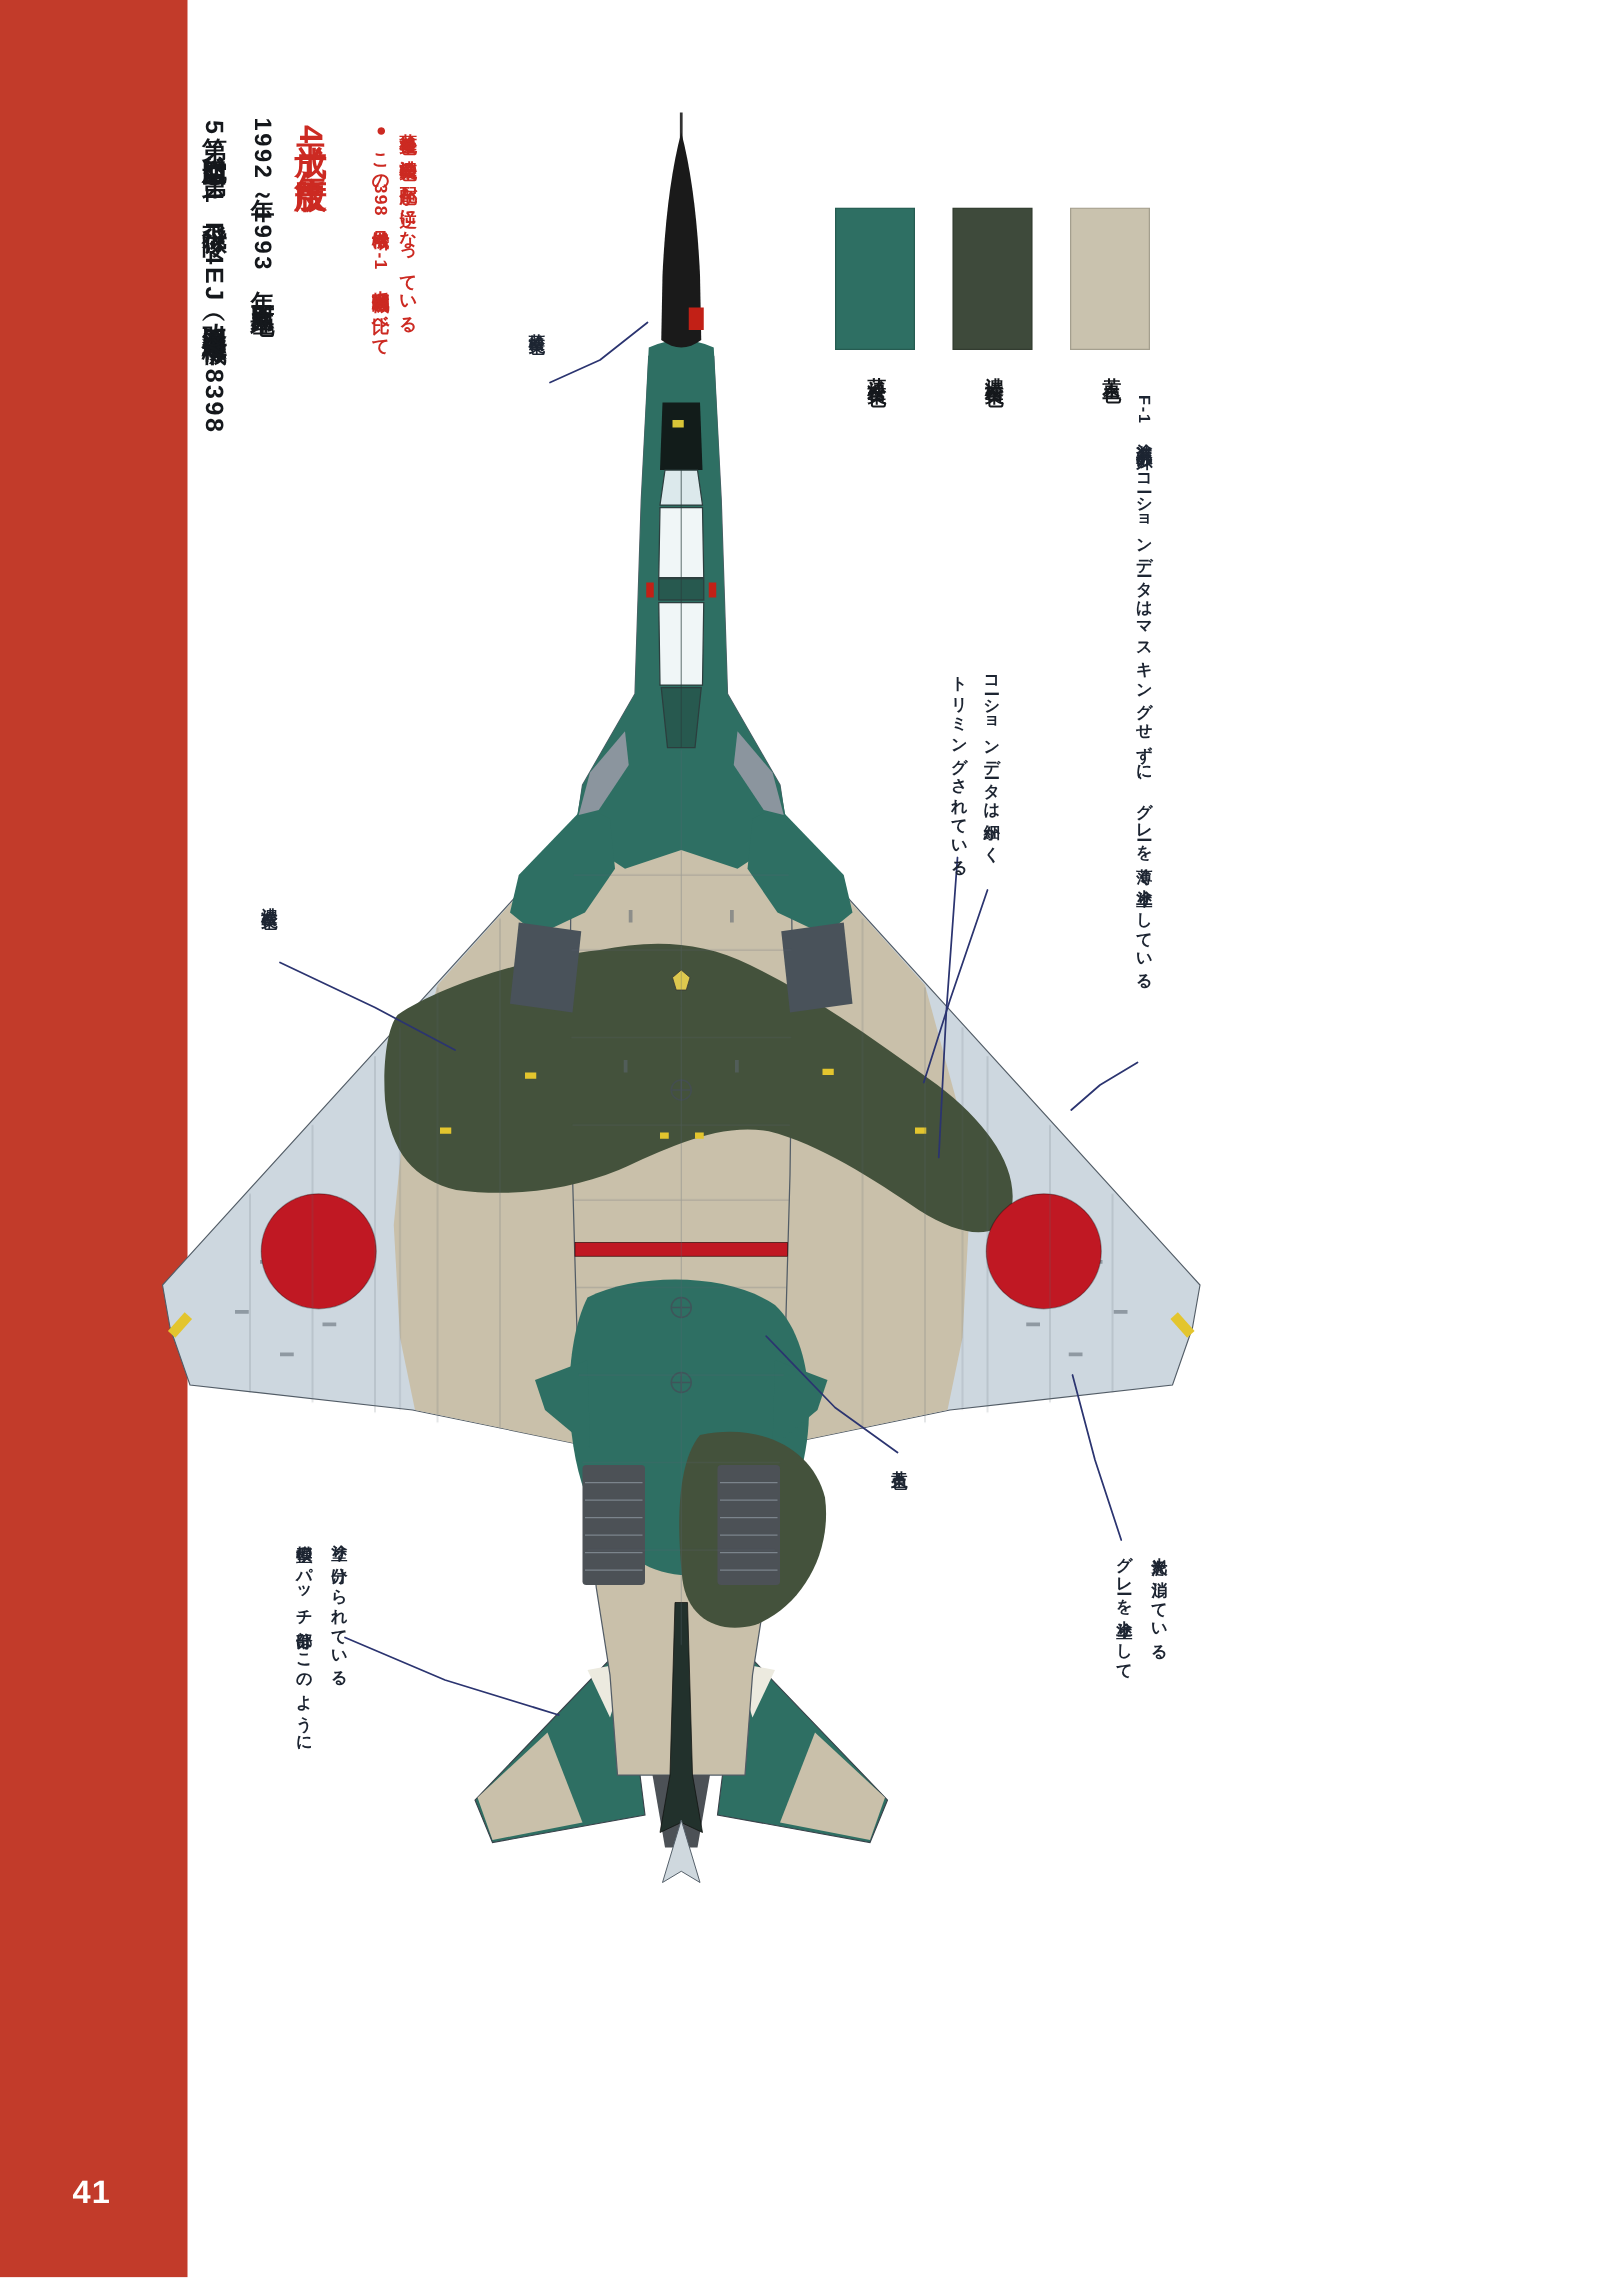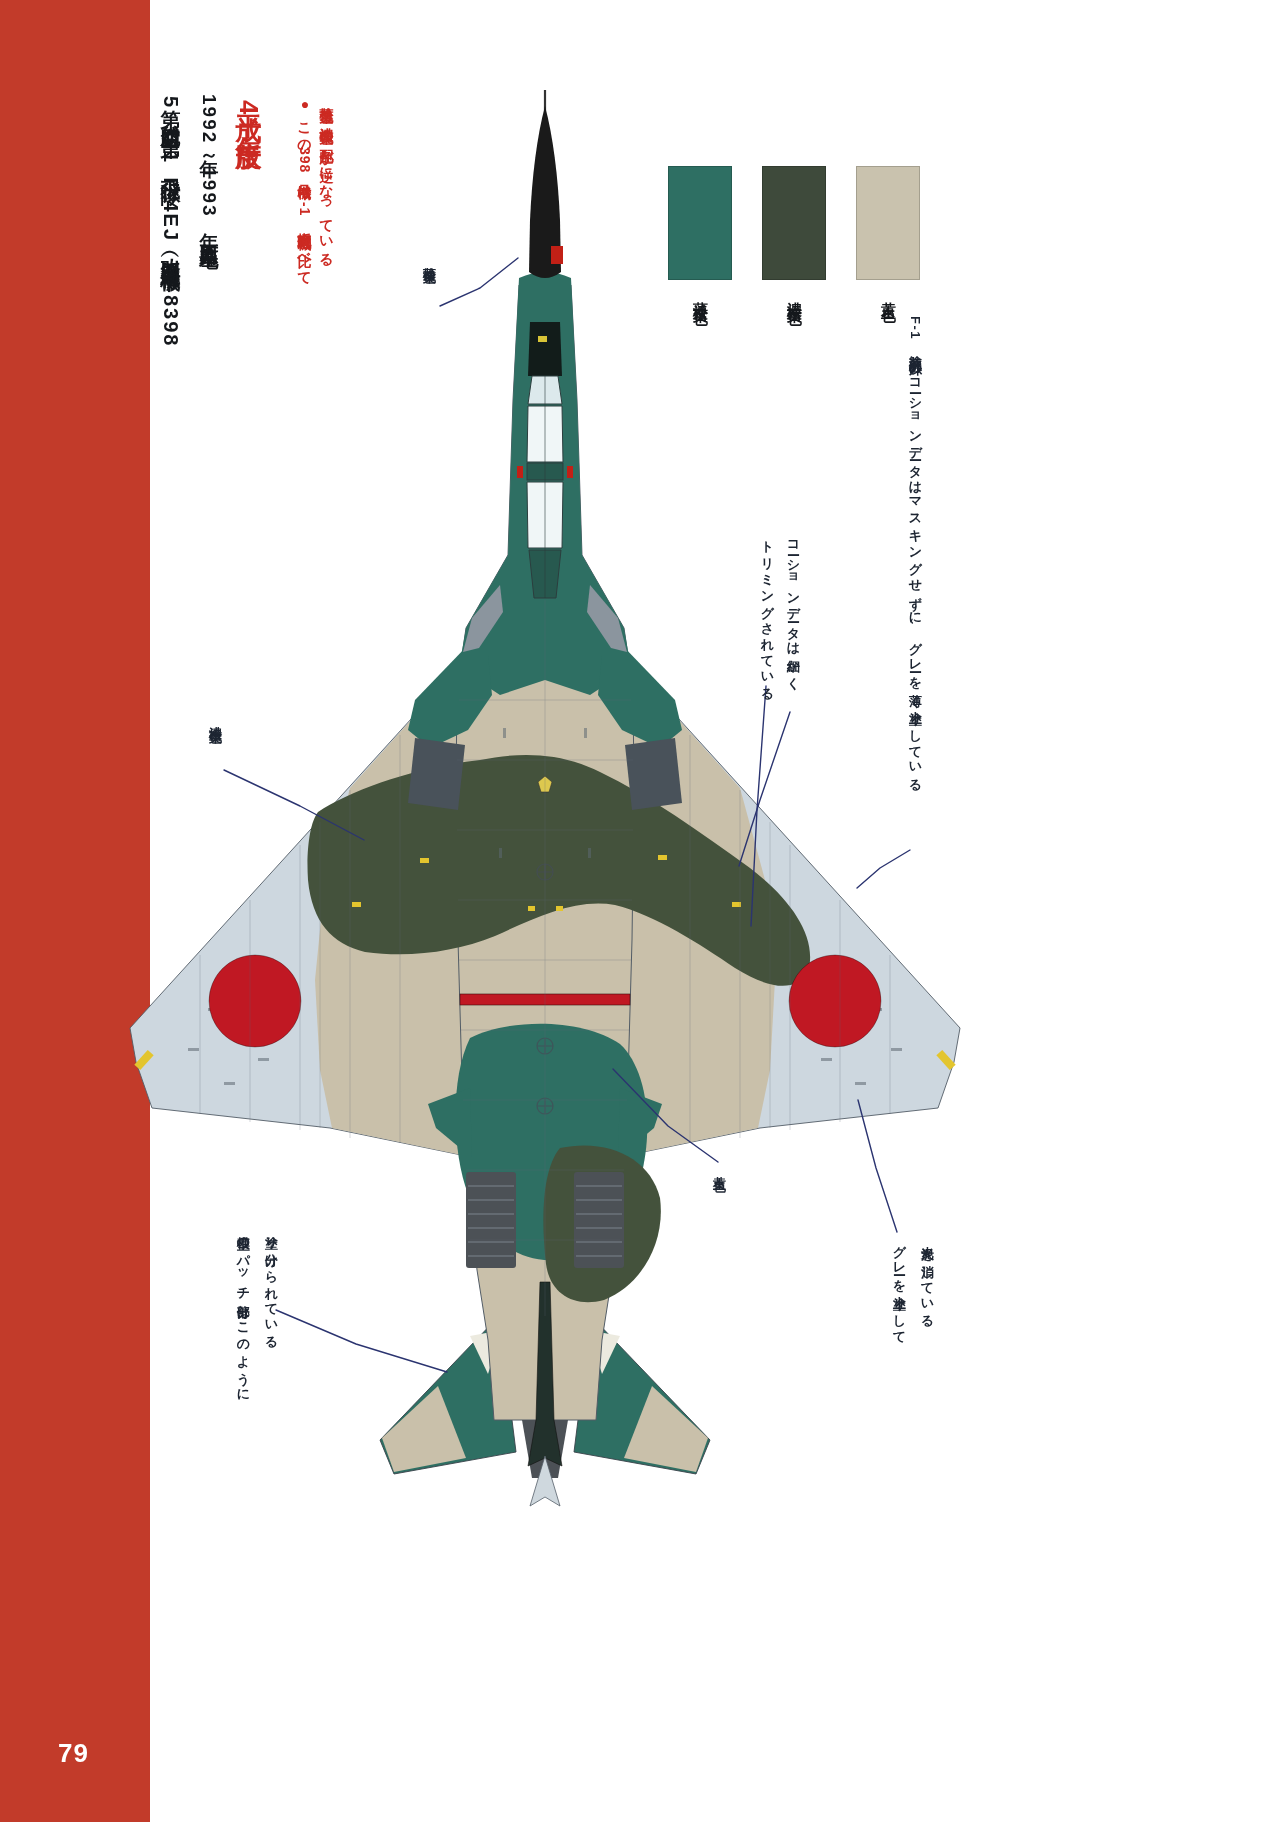--- a/index.html
+++ b/index.html
@@ -17,21 +17,21 @@
   .swatch{width:62px;height:112px;border:1px solid rgba(0,0,0,.18);}
   .swatch-label{writing-mode:vertical-rl;text-orientation:mixed;margin-top:10px;font-size:15px;font-weight:bold;color:#15181c;letter-spacing:3px;}
   svg{position:absolute;left:0;top:0;}
 </style>
 </head>
 <body>
 
 <div class="page">
 
   <div class="sidebar">
-    <div class="pagenum">79</div>
+    <div class="pagenum">41</div>
   </div>
 
   <svg width="1280" height="1822" viewBox="0 0 1280 1822">
 
     <g style="stroke:#39424a;stroke-width:.9">
       <polygon style="fill:var(--teal)" points="499,1316 380,1440 394,1474 516,1452"></polygon>
       <polygon style="fill:var(--teal)" points="591,1316 710,1440 696,1474 574,1452"></polygon>
       <polygon style="fill:var(--ochre);stroke:none" points="438,1386 382,1438 394,1472 466,1458"></polygon>
       <polygon style="fill:var(--ochre);stroke:none" points="652,1386 708,1438 696,1472 624,1458"></polygon>
       <polygon style="fill:#eceadf;stroke:none" points="470,1336 502,1330 488,1374"></polygon>

